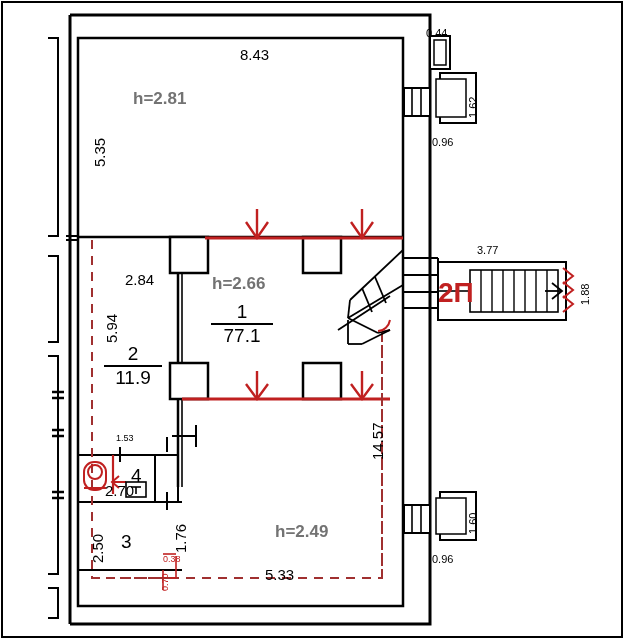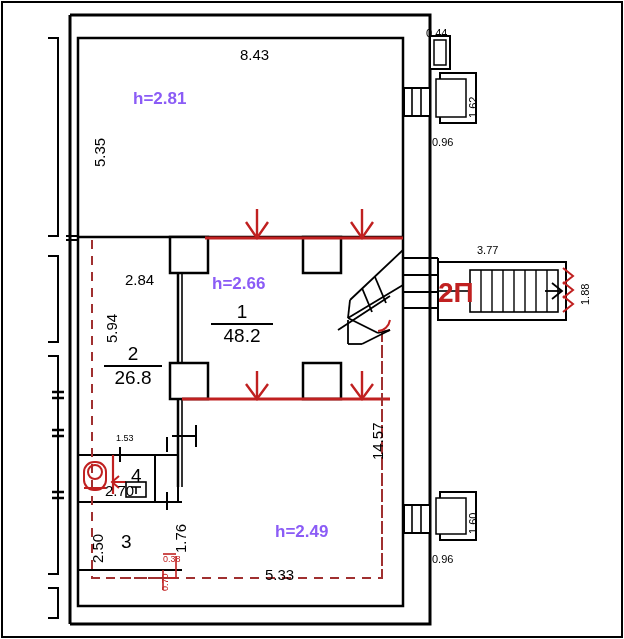--- a/index.html
+++ b/index.html
@@ -23,21 +23,21 @@
     top: 0;
   }
   .lbl {
     position: absolute;
     white-space: nowrap;
     color: #000000;
     font-family: "Liberation Sans", sans-serif;
     line-height: 1;
     user-select: none;
   }
-  .lbl.blue { color: #8b5cf6; }
+  .lbl.blue { color: #737373; }
   .lbl.red  { color: #c02020; }
   .rot90 {
     transform: rotate(-90deg);
     transform-origin: left top;
   }
   .dim { font-size: 15px; }
   .dim-sm { font-size: 11px; }
   .dim-xs { font-size: 9px; }
   .h-lbl { font-size: 17px; font-weight: bold; }
   .room-num { font-size: 19px; }
@@ -240,31 +240,31 @@
 
   <div class="lbl h-lbl blue" style="left:133px; top:90px;">h=2.81</div>
 
   <div class="lbl dim rot90" style="left:92px; top:167px;">5.35</div>
 
   <div class="lbl h-lbl blue" style="left:212px; top:275px;">h=2.66</div>
 
   <div class="frac" style="left:211px; top:302px; width:62px;">
     <span class="num">1</span>
     <span class="bar"></span>
-    <span class="den">48.2</span>
+    <span class="den">77.1</span>
   </div>
 
   <div class="lbl dim" style="left:125px; top:272px;">2.84</div>
 
   <div class="lbl dim rot90" style="left:104px; top:343px;">5.94</div>
 
   <div class="frac" style="left:104px; top:344px; width:58px;">
     <span class="num">2</span>
     <span class="bar"></span>
-    <span class="den">26.8</span>
+    <span class="den">11.9</span>
   </div>
 
   <div class="lbl dim rot90" style="left:370px; top:460px;">14.57</div>
 
   <div class="lbl dim-xs" style="left:116px; top:434px;">1.53</div>
 
   <div class="lbl room-num" style="left:131px; top:466px;">4</div>
 
   <div class="lbl dim" style="left:105px; top:483px;">2.70</div>
 

